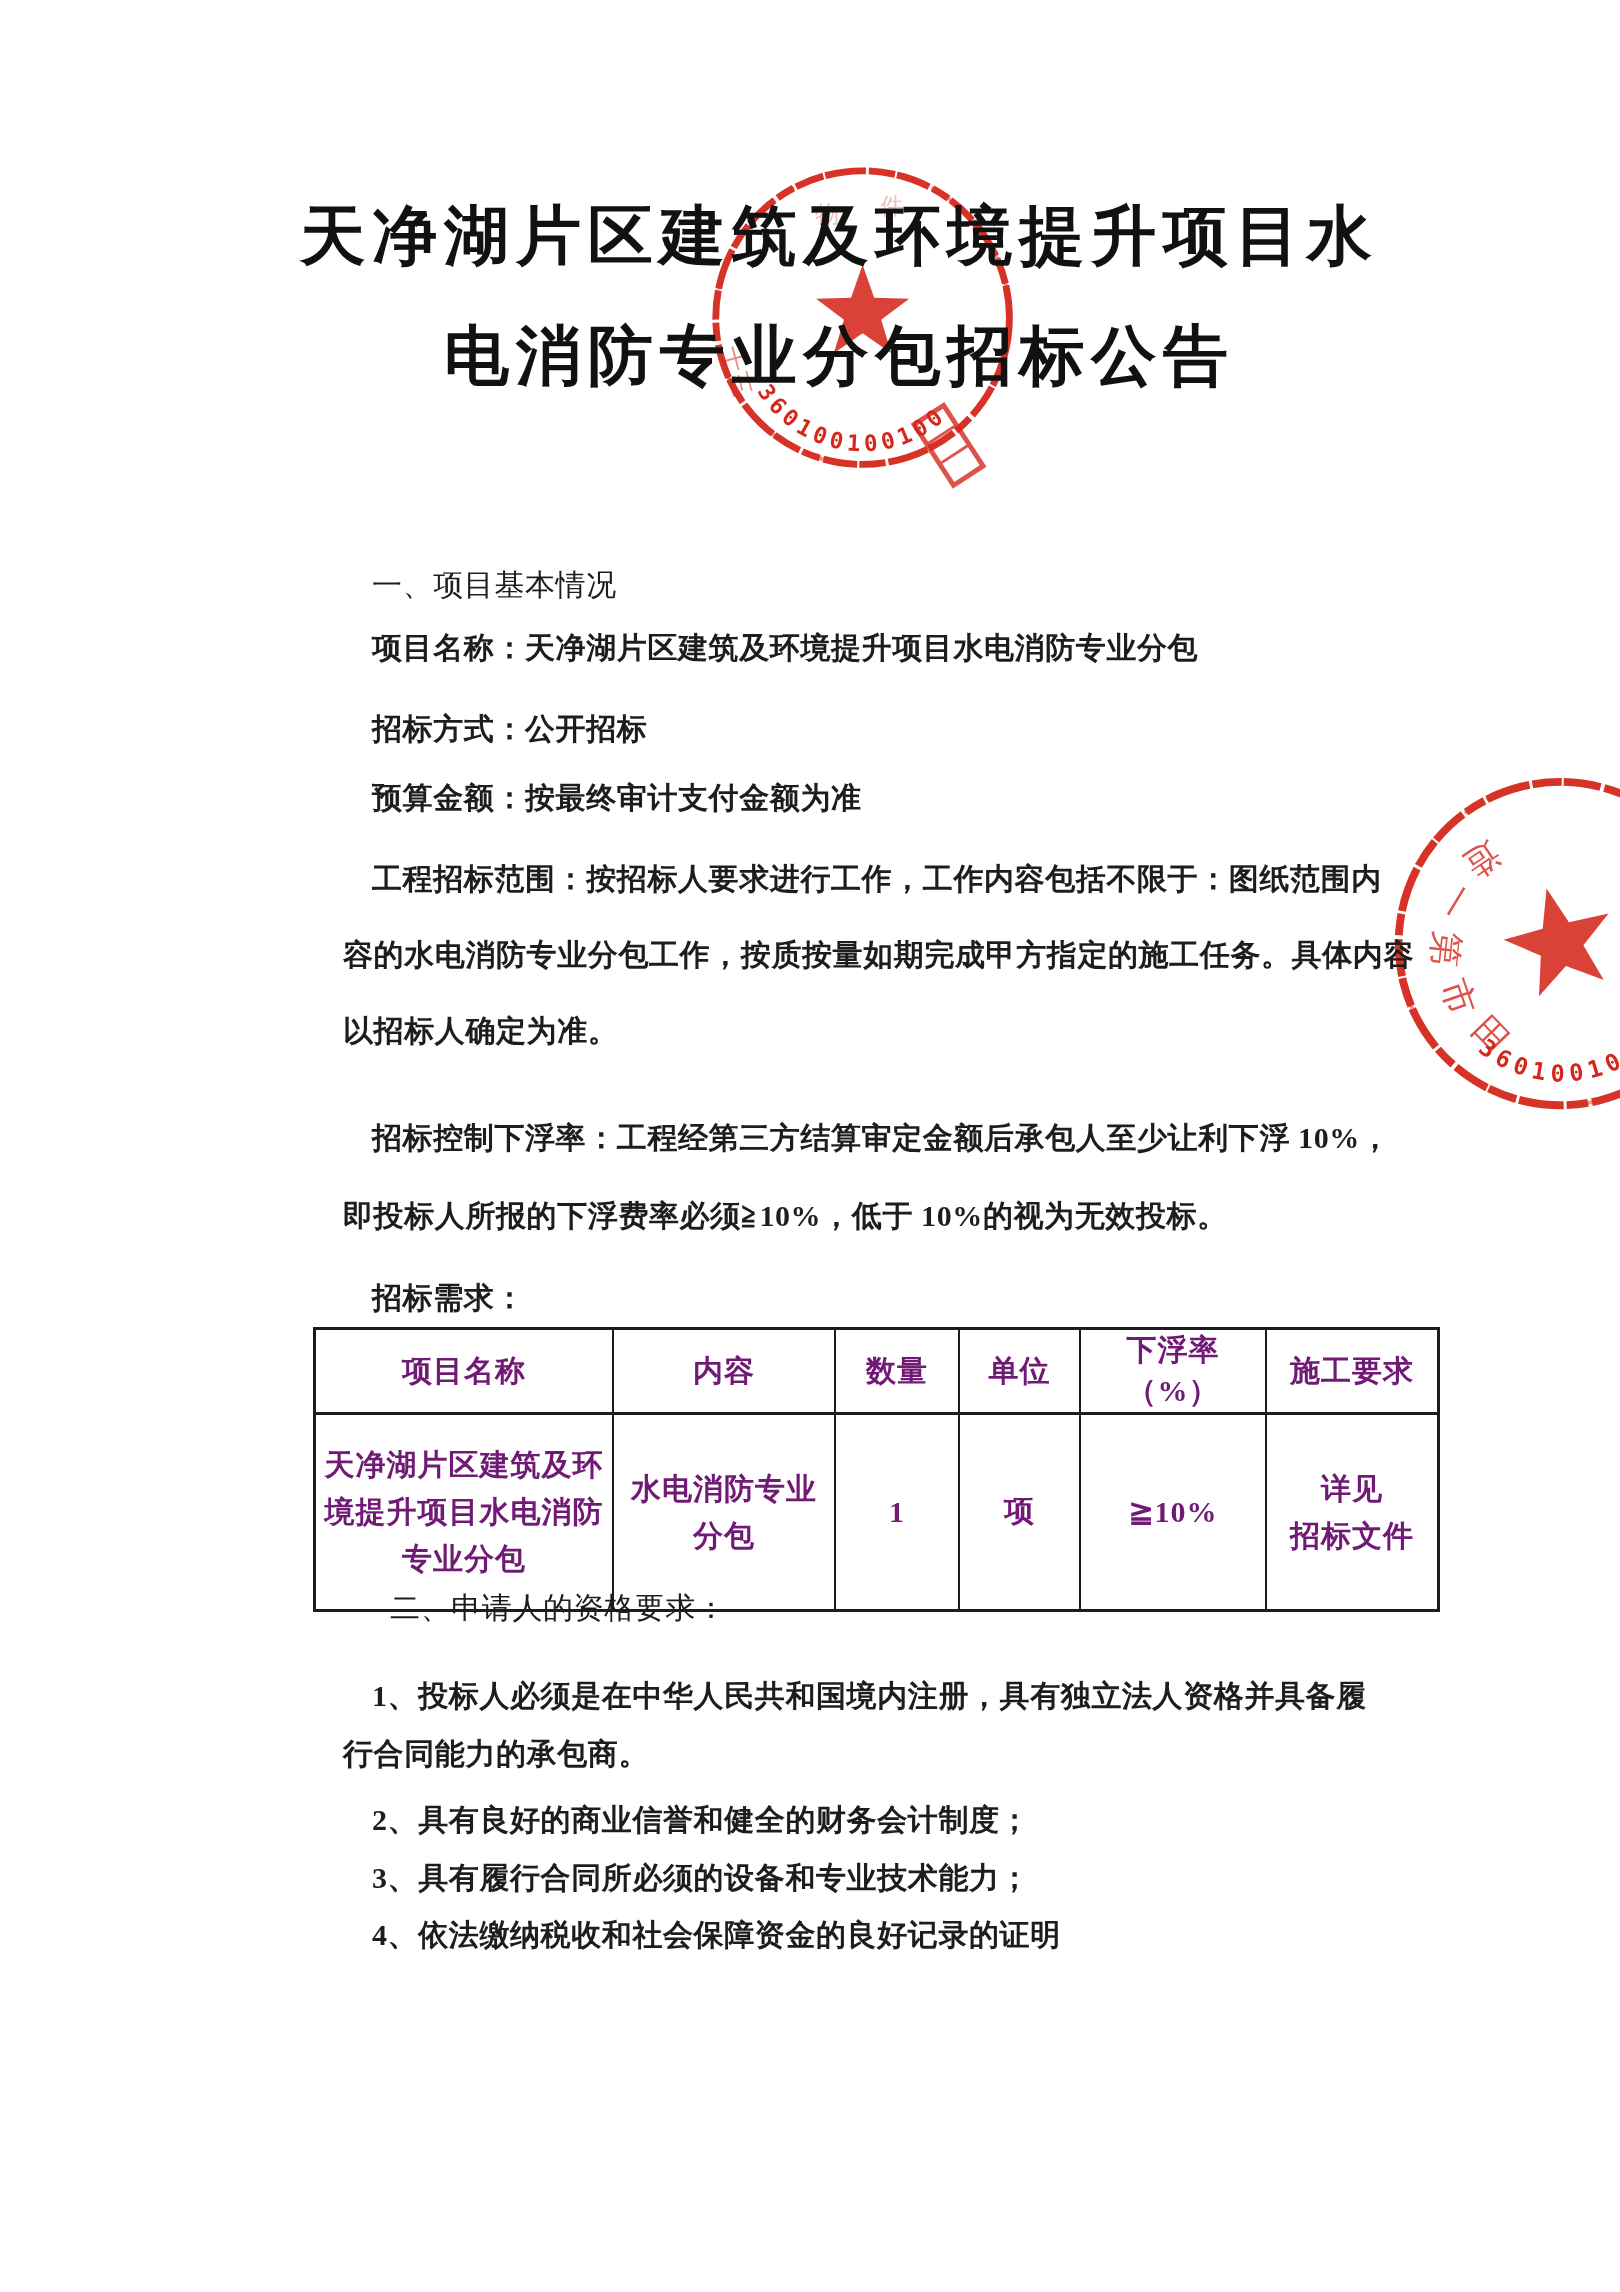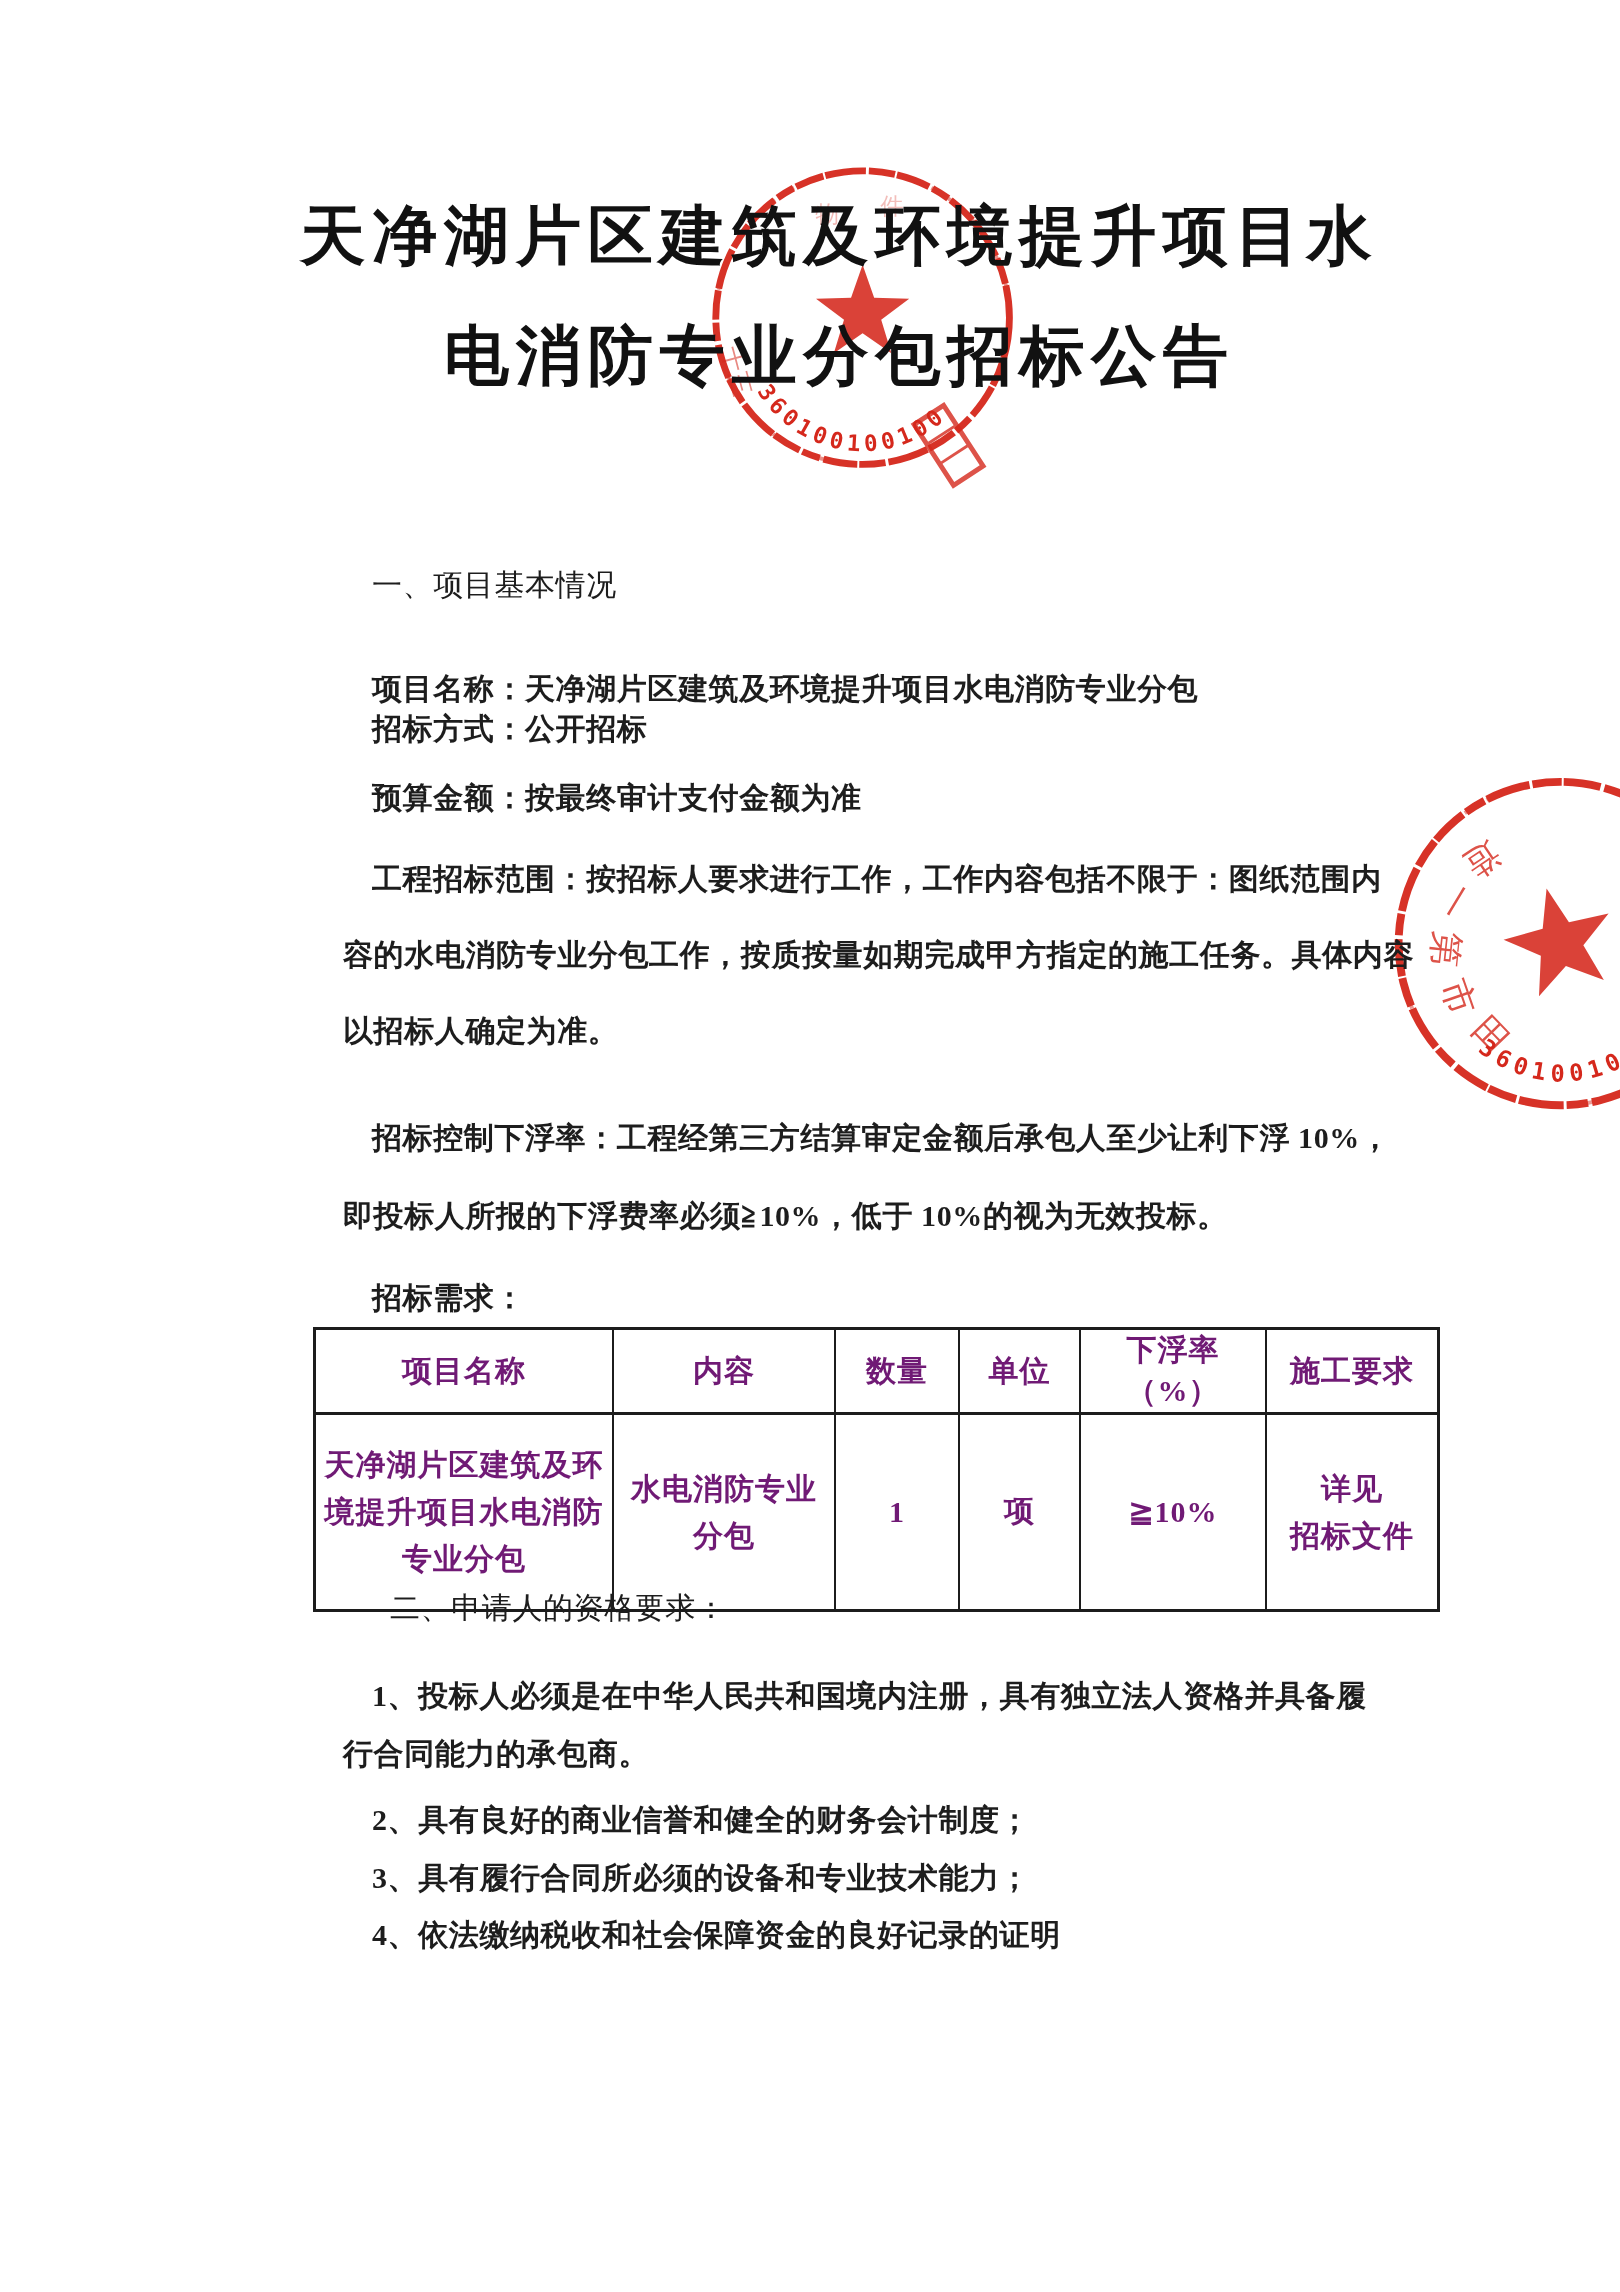--- a/index.html
+++ b/index.html
@@ -101,21 +101,21 @@
     </g>
   </svg>
 
   <div class="content">
 
     <div class="abs title-line" style="top:201px;">天净湖片区建筑及环境提升项目水</div>
     <div class="abs title-line" style="top:321px;">电消防专业分包招标公告</div>
 
     <div class="abs bodyline bold ind" style="top:567px;">一、项目基本情况</div>
 
-    <div class="abs bodyline ind" style="top:630px;margin-top:41px;">项目名称：天净湖片区建筑及环境提升项目水电消防专业分包</div>
+    <div class="abs bodyline ind" style="top:630px;">项目名称：天净湖片区建筑及环境提升项目水电消防专业分包</div>
 
     <div class="abs bodyline ind" style="top:711px;">招标方式：公开招标</div>
 
     <div class="abs bodyline ind" style="top:780px;">预算金额：按最终审计支付金额为准</div>
 
     <div class="abs bodyline ind" style="top:861px;">工程招标范围：按招标人要求进行工作，工作内容包括不限于：图纸范围内</div>
     <div class="abs bodyline flush" style="top:937px;">容的水电消防专业分包工作，按质按量如期完成甲方指定的施工任务。具体内容</div>
     <div class="abs bodyline flush" style="top:1013px;">以招标人确定为准。</div>
 
     <div class="abs bodyline ind" style="top:1120px;">招标控制下浮率：工程经第三方结算审定金额后承包人至少让利下浮 10%，</div>

